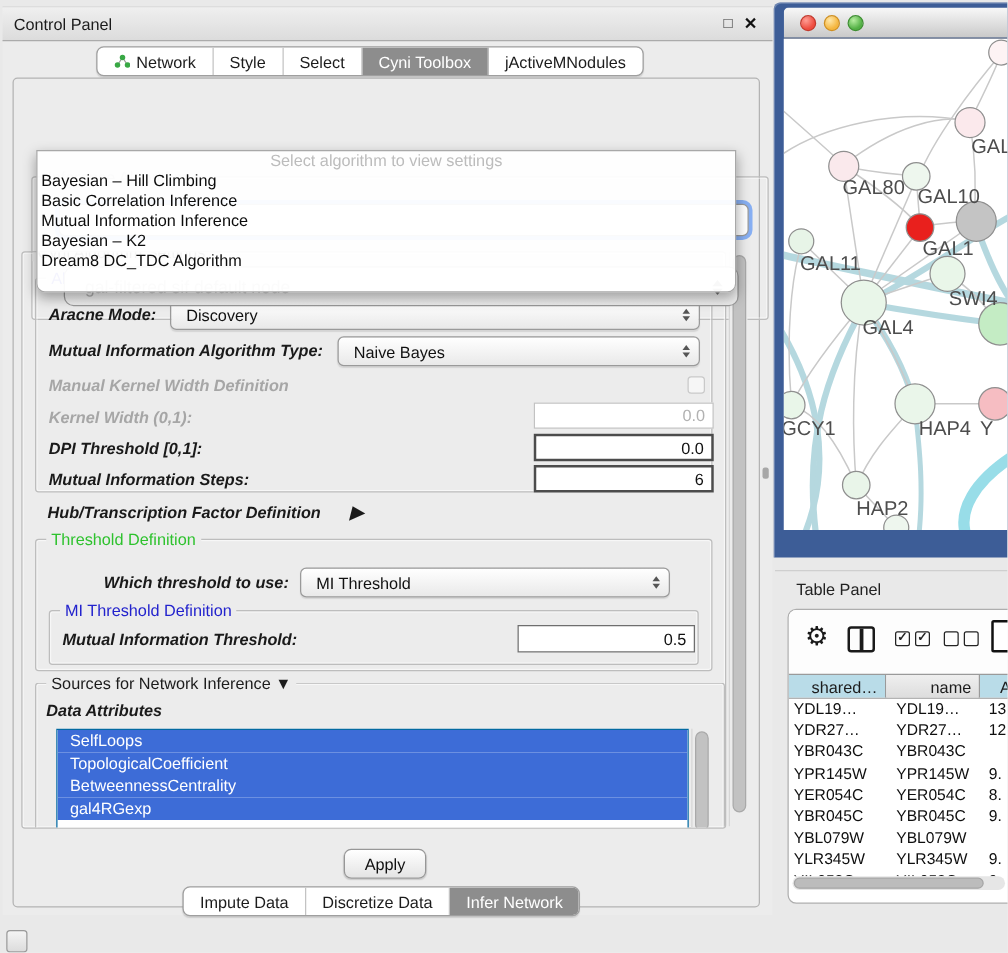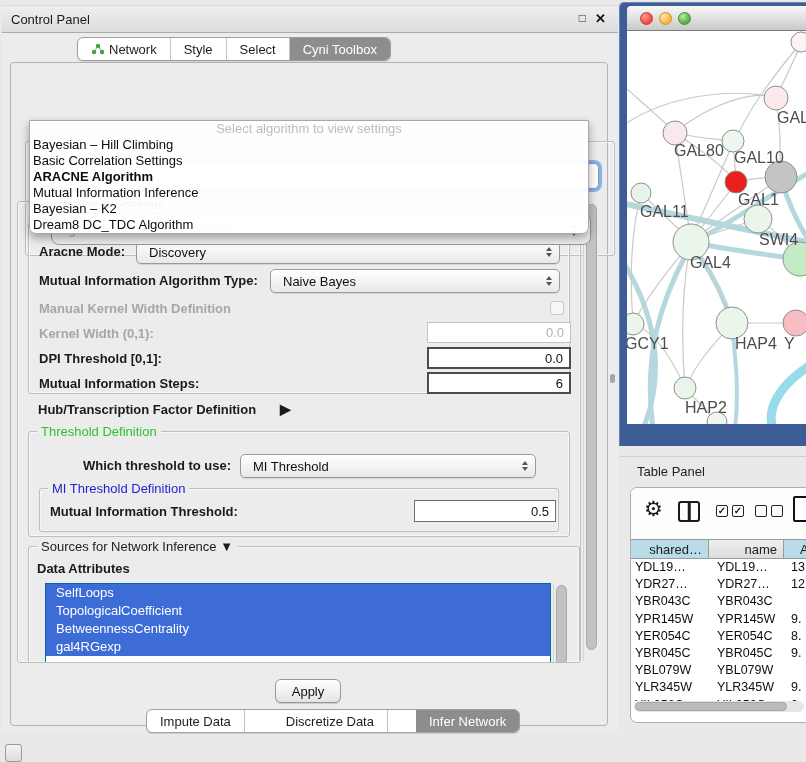--- a/index.html
+++ b/index.html
@@ -14,32 +14,32 @@
   .cp-float { right:32px; top:5px; font-size:12px; color:#333; cursor:default; }
   .cp-close { right:12px; top:5px; font-size:13px; font-weight:bold; color:#111; cursor:default; }
 
   
   .seg { display:flex; border:1px solid #9f9f9f; border-radius:6px; background:#fff; overflow:hidden; height:24px; box-shadow:0 1px 1px rgba(0,0,0,0.12); }
   .seg .s { display:flex; align-items:center; gap:5px; padding:8px 13px; font-size:13px; color:#1c1c1c; border-right:1px solid #c3c3c3; white-space:nowrap; }
   .seg .s:last-child { border-right:none; }
   .seg .s.sel { background:#8d8d8d; color:#fff; }
 
   .top-tabs { left:75px; top:31px; }
-  .bottom-tabs { left:144px; top:703px;gap:28px; }
+  .bottom-tabs { left:144px; top:703px; }
 
   .cp-body { left:8px; top:56px; width:598px; height:664px; border:1px solid #b3b3b3; border-radius:4px; background:#ececec; }
 
   
   .group { position:absolute; border:1px solid #bdbdbd; border-radius:3px; box-shadow:inset 0 0 0 1px rgba(255,255,255,0.6); }
   .group > .glabel { position:absolute; top:-8px; left:8px; background:#ececec; padding:0 4px; font-size:13px; color:#1c1c1c; white-space:nowrap; }
   .glabel.blue { color:#2323cd; }
   .glabel.green { color:#2ec22e; }
   .glabel.gray { color:#a5a5a5; }
 
-  .lbl { position:absolute; font-size:13px; font-weight:bold; color:#1a1a1a; white-space:nowrap; }
+  .lbl { position:absolute; font-size:13px; font-weight:bold; color:#1a1a1a; white-space:nowrap;font-style:italic; }
   .lbl.dis { color:#a6a6a6; }
 
   .combo { position:absolute; background:linear-gradient(#ffffff,#e9e9e9); border:1px solid #9a9a9a; border-radius:5px; font-size:13px; color:#111; display:flex; align-items:center; padding-left:12px; box-shadow:0 1px 1px rgba(0,0,0,0.1); }
   .combo .arrows { position:absolute; right:7px; top:50%; transform:translateY(-50%); display:flex; flex-direction:column; gap:2px; }
   .combo .arrows i { display:block; width:0; height:0; border-left:3.5px solid transparent; border-right:3.5px solid transparent; }
   .combo .arrows .up { border-bottom:4px solid #555; }
   .combo .arrows .dn { border-top:4px solid #555; }
 
   .field { position:absolute; background:#fff; font-size:13px; display:flex; align-items:center; justify-content:flex-end; padding-right:6px; color:#111; }
   .field.strong { border:2px solid #4c4c4c; }
@@ -133,41 +133,43 @@
     </div>
     <div class="s">
         <span>Style</span>
       </div>
     <div class="s">
         <span>Select</span>
       </div>
     <div class="s sel">
         <span>Cyni Toolbox</span>
       </div>
+    <div class="s">
+        <span>jActiveMNodules</span>
+      </div>
   </div>
 
   <div class="abs cp-body">
 
     <div class="group bg-group">
       <span class="glabel gray">Inference Algorithm</span>
     </div>
     <div class="abs bg-combo1"></div>
     <div class="abs bg-combo2">
       <span>gal-filtered sif default node</span>
       <span class="arrows" style="position:absolute; right:12px; top:10px;">
           <i style="display:block;width:0;height:0;border-left:4px solid transparent;border-right:4px solid transparent;border-bottom:5px solid #777;margin-bottom:2px;"></i>
           <i style="display:block;width:0;height:0;border-left:4px solid transparent;border-right:4px solid transparent;border-top:5px solid #777;"></i>
         </span>
     </div>
 
     <div class="abs popup">
       <div class="ph">Select algorithm to view settings</div>
       <div class="pitem">Bayesian – Hill Climbing</div>
-      <div class="pitem">Basic Correlation Settings</div>
-      <div class="pitem bold">ARACNE Algorithm</div>
+      <div class="pitem">Basic Correlation Inference</div>
       <div class="pitem">Mutual Information Inference</div>
       <div class="pitem">Bayesian – K2</div>
       <div class="pitem">Dream8 DC_TDC Algorithm</div>
     </div>
 
     <div class="group" style="left:6px; top:138px; width:564px; height:462px; overflow:hidden;">
       <span class="glabel">Cyni Algorithm Settings</span>
 
       <div class="group" style="left:10px; top:20px; width:542px; height:172px;">
         <span class="glabel blue">Algorithm Definition</span>

